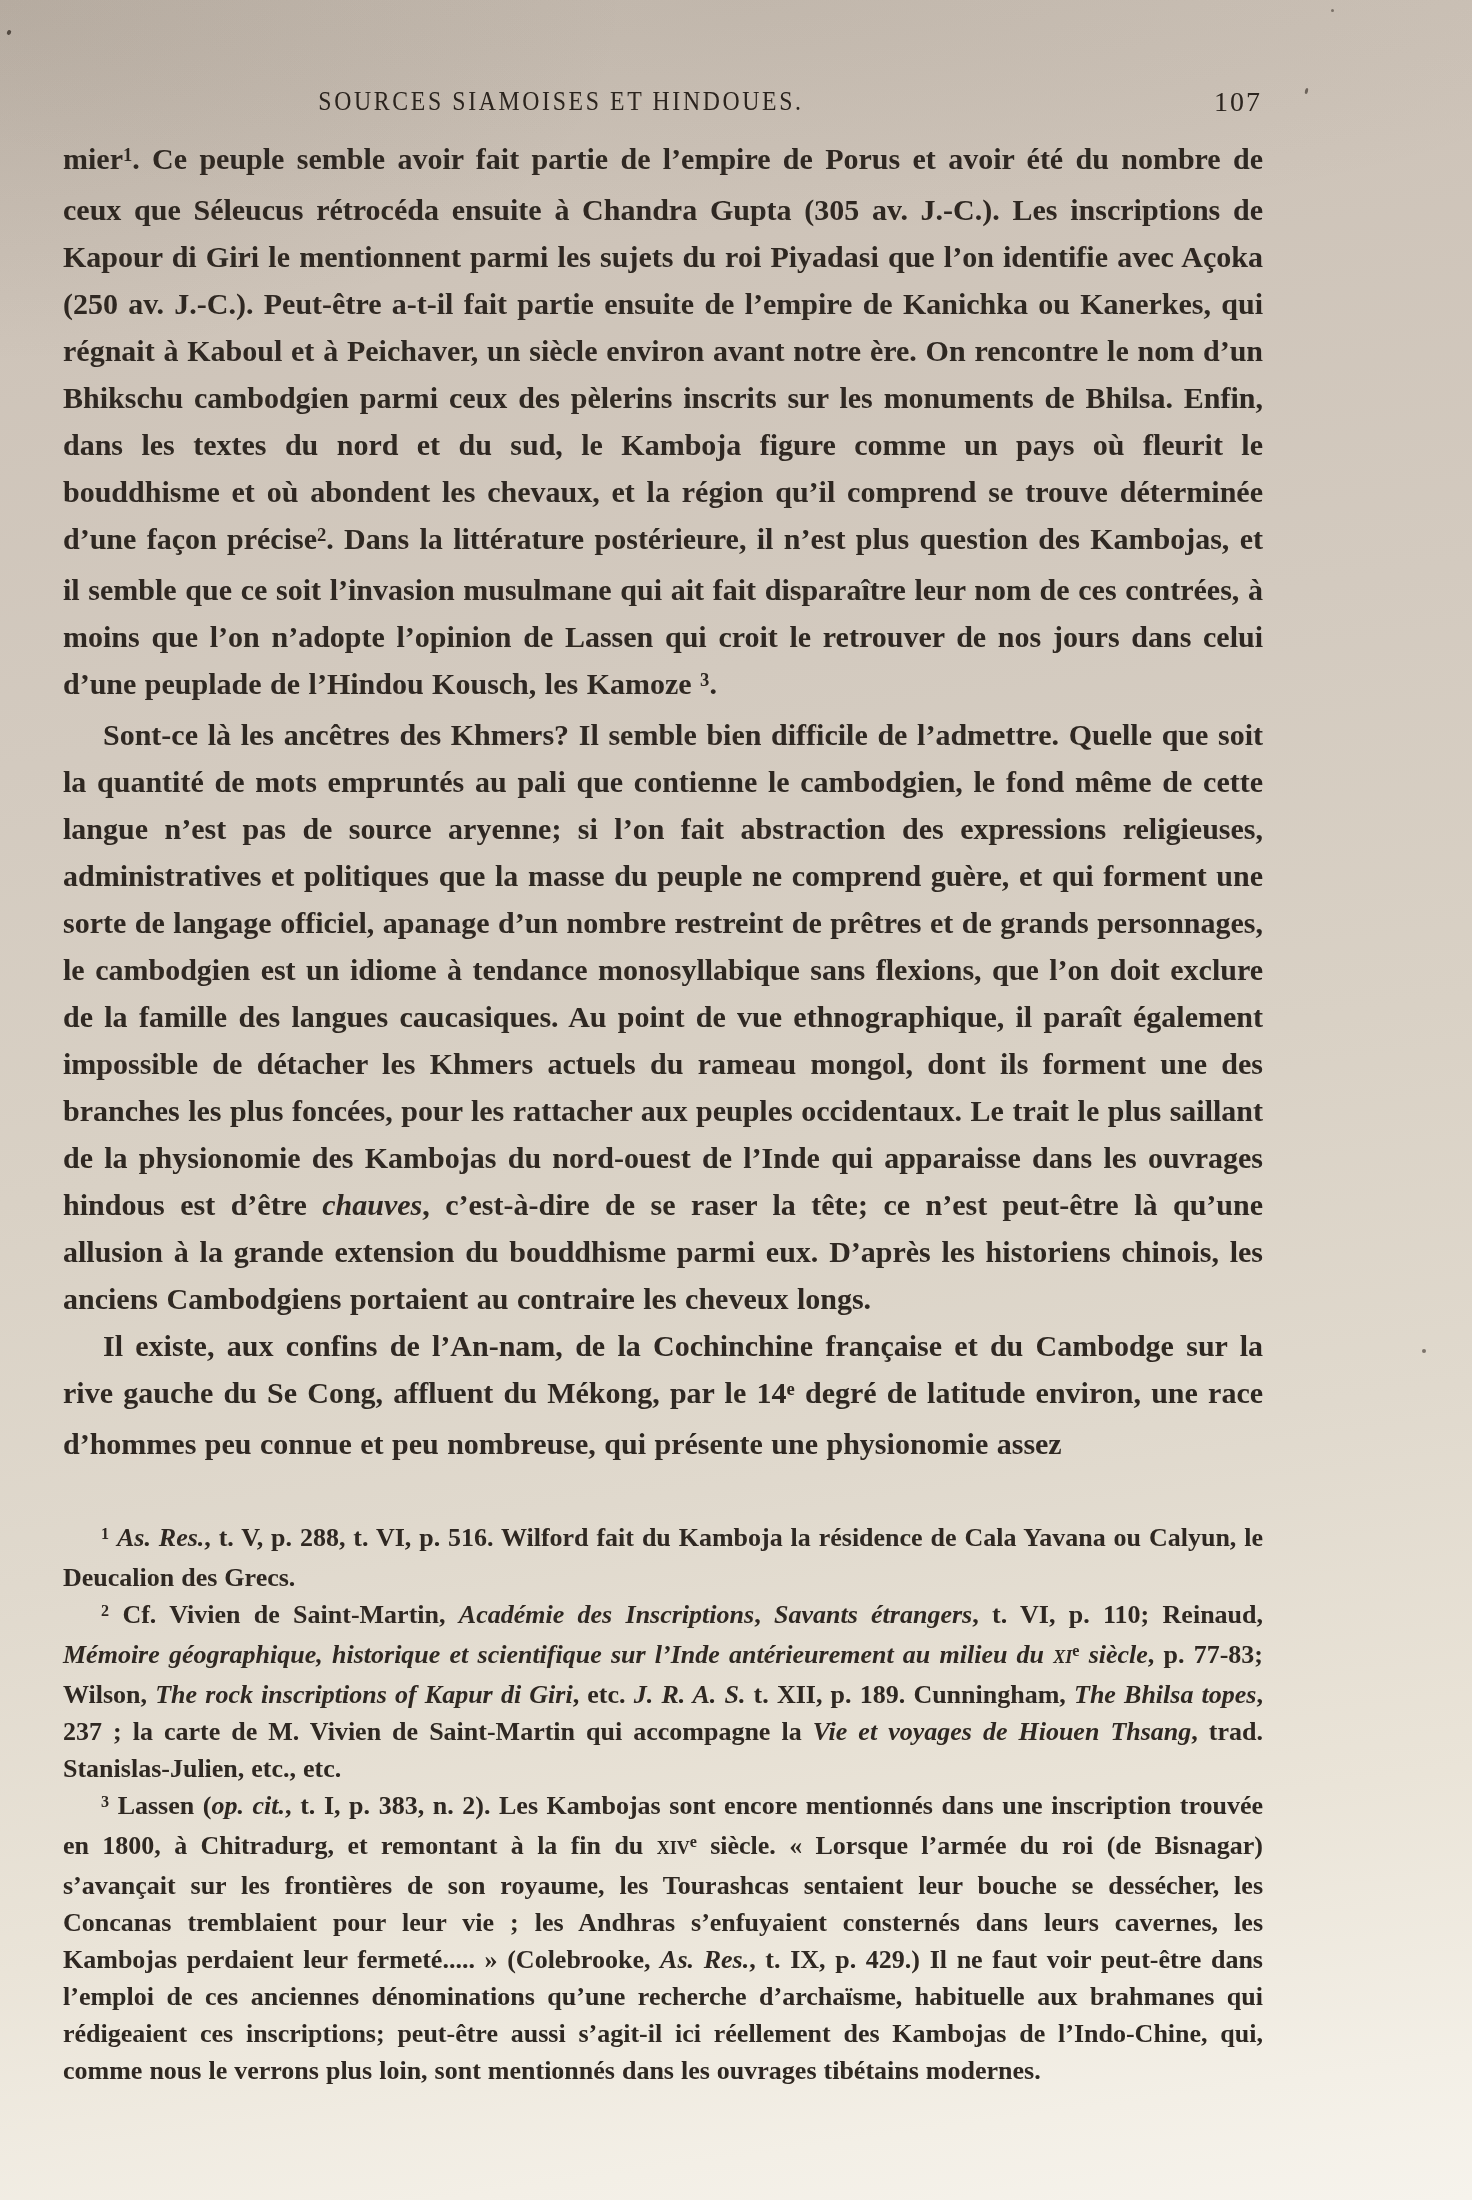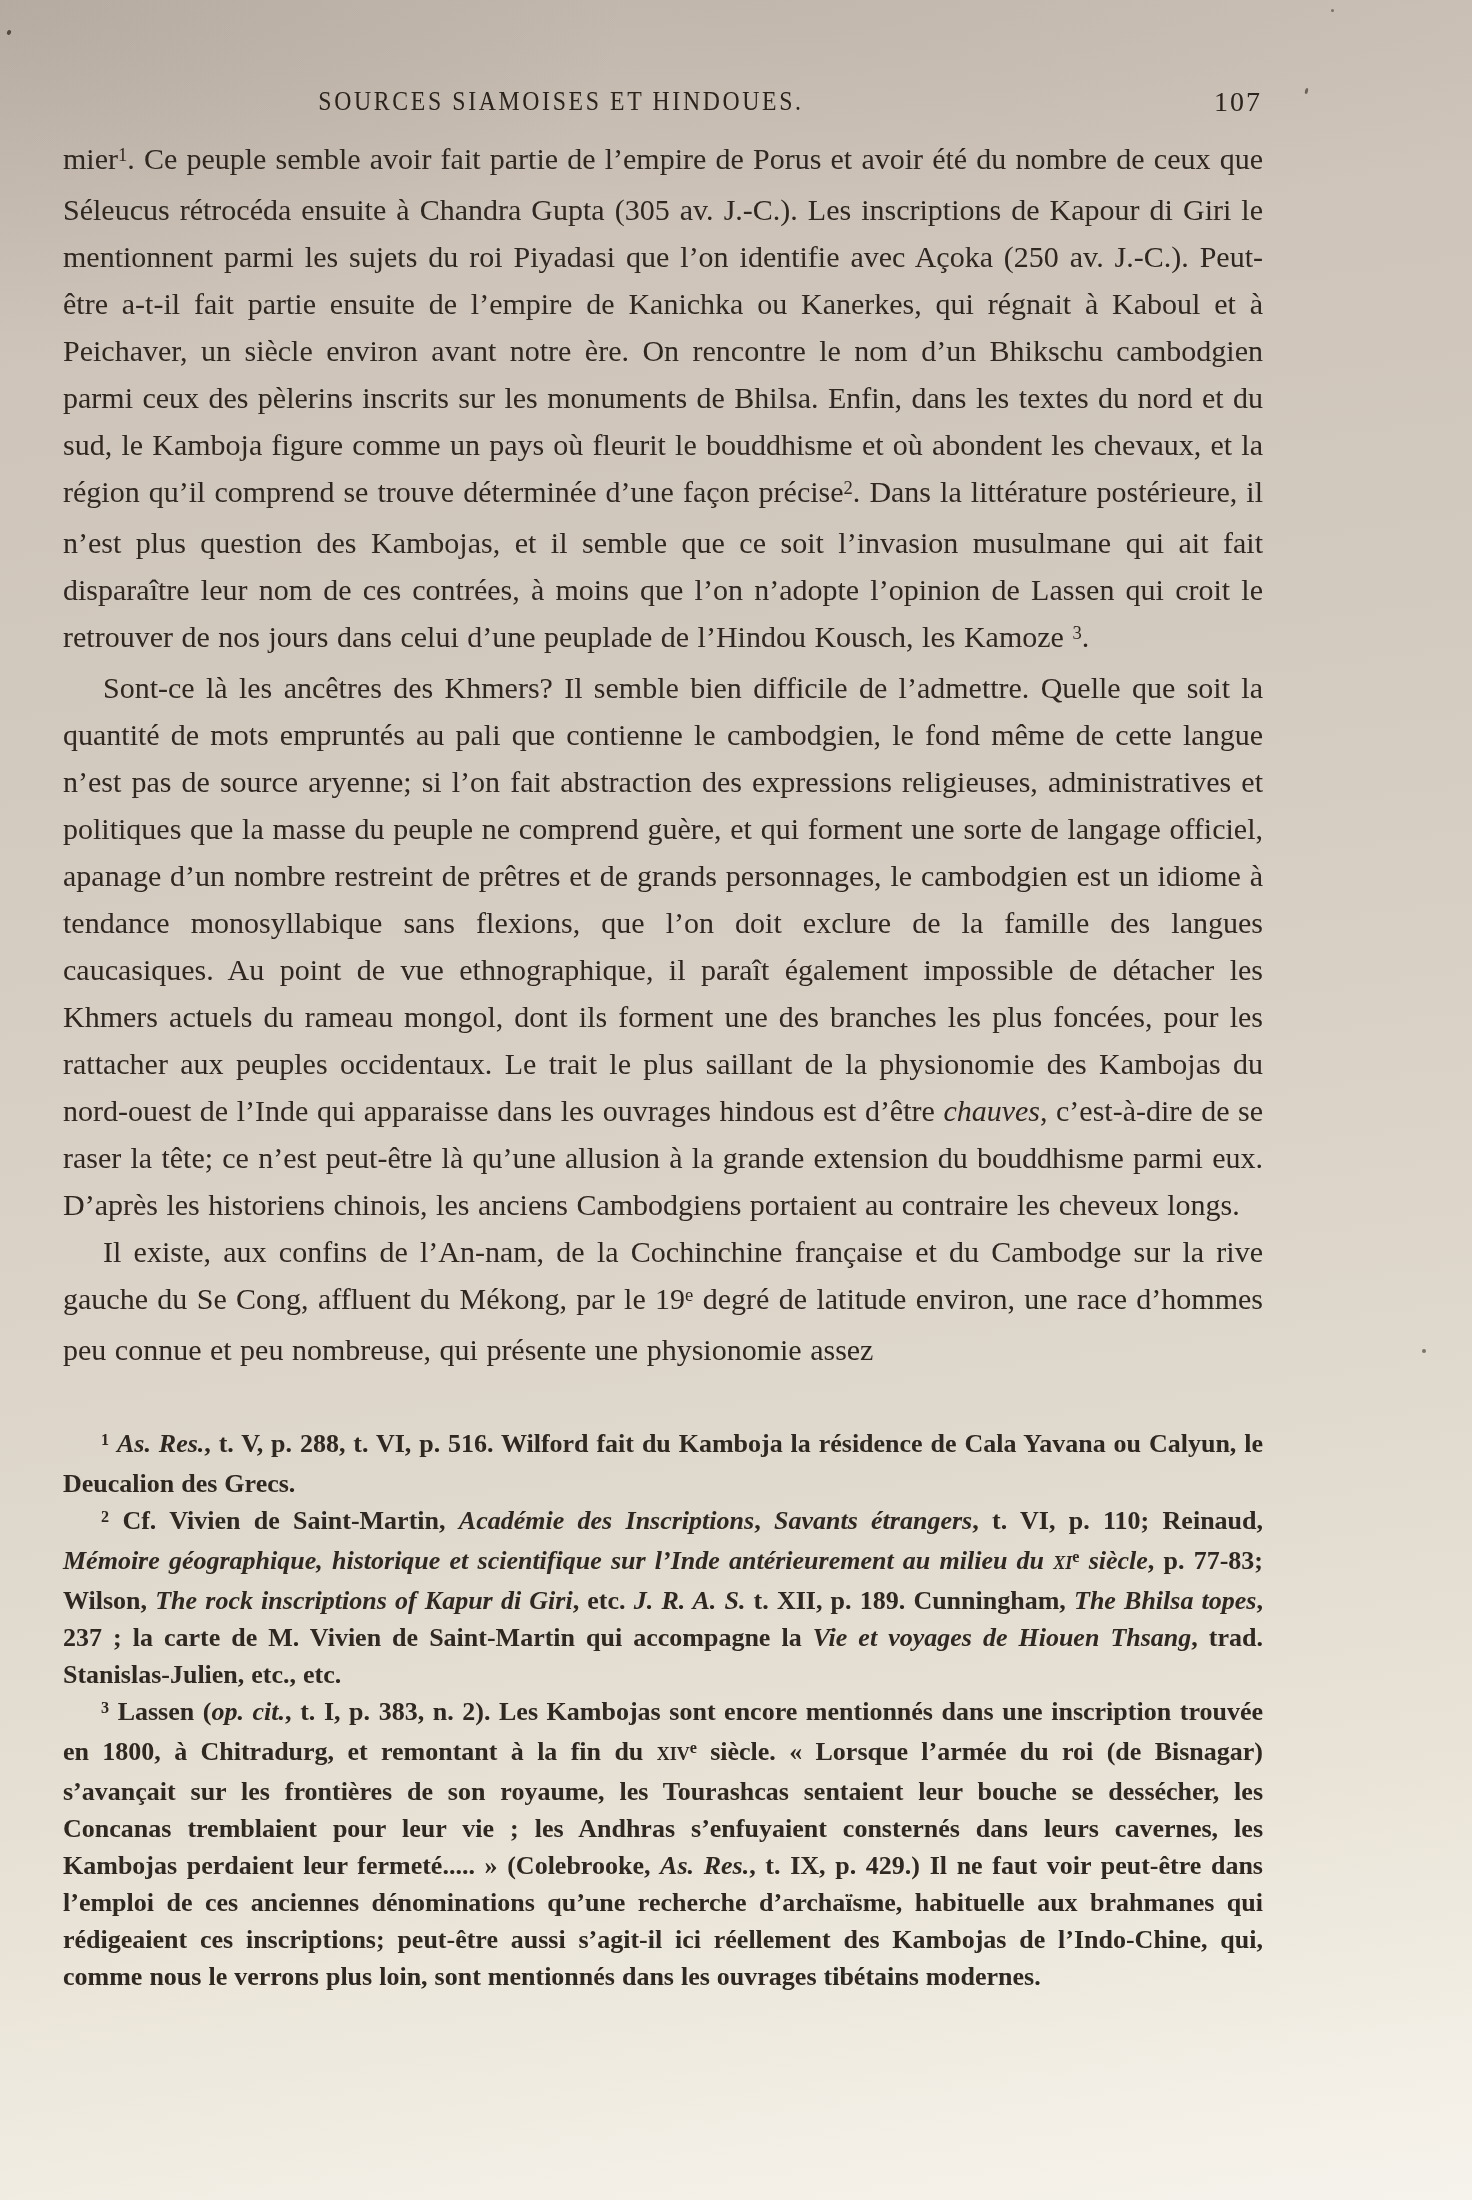--- a/index.html
+++ b/index.html
@@ -42,20 +42,21 @@
   .page-number{
     position:absolute;right:1px;top:1px;
     font-size:28px;letter-spacing:2px;
     color:#2b241e;
   }
   .body-text{
     margin-top:14px;
     font-size:30px;line-height:47px;
     text-align:justify;
     word-spacing:1px;
+    font-weight:bold;
   }
   .para{margin:0;}
   .para.indent{text-indent:40px;}
   .footnotes{
     margin-top:52px;
     font-size:26px;line-height:37px;
     text-align:justify;
     word-spacing:0.5px;
     font-weight:bold;
   }
@@ -81,21 +82,21 @@
   <div class="content">
 
     <div class="running-head">
       <span class="head-title">SOURCES SIAMOISES ET HINDOUES.</span>
       <span class="page-number">107</span>
     </div>
 
     <div class="body-text">
       <p class="para"><span>mier</span><span class="seg-sup">1</span><span>. Ce peuple semble avoir fait partie de l’empire de Porus et avoir été du nombre de ceux que Séleucus rétrocéda ensuite à Chandra Gupta (305 av. J.-C.). Les inscriptions de Kapour di Giri le mentionnent parmi les sujets du roi Piyadasi que l’on identifie avec Açoka (250 av. J.-C.). Peut-être a-t-il fait partie ensuite de l’empire de Kanichka ou Kanerkes, qui régnait à Kaboul et à Peichaver, un siècle environ avant notre ère. On rencontre le nom d’un Bhikschu cambodgien parmi ceux des pèlerins inscrits sur les monuments de Bhilsa. Enfin, dans les textes du nord et du sud, le Kamboja figure comme un pays où fleurit le bouddhisme et où abondent les chevaux, et la région qu’il comprend se trouve déterminée d’une façon précise</span><span class="seg-sup">2</span><span>. Dans la littérature postérieure, il n’est plus question des Kambojas, et il semble que ce soit l’invasion musulmane qui ait fait disparaître leur nom de ces contrées, à moins que l’on n’adopte l’opinion de Lassen qui croit le retrouver de nos jours dans celui d’une peuplade de l’Hindou Kousch, les Kamoze </span><span class="seg-sup">3</span><span>.</span></p>
       <p class="para indent"><span>Sont-ce là les ancêtres des Khmers? Il semble bien difficile de l’admettre. Quelle que soit la quantité de mots empruntés au pali que contienne le cambodgien, le fond même de cette langue n’est pas de source aryenne; si l’on fait abstraction des expressions religieuses, administratives et politiques que la masse du peuple ne comprend guère, et qui forment une sorte de langage officiel, apanage d’un nombre restreint de prêtres et de grands personnages, le cambodgien est un idiome à tendance monosyllabique sans flexions, que l’on doit exclure de la famille des langues caucasiques. Au point de vue ethnographique, il paraît également impossible de détacher les Khmers actuels du rameau mongol, dont ils forment une des branches les plus foncées, pour les rattacher aux peuples occidentaux. Le trait le plus saillant de la physionomie des Kambojas du nord-ouest de l’Inde qui apparaisse dans les ouvrages hindous est d’être </span><span class="seg-i">chauves</span><span>, c’est-à-dire de se raser la tête; ce n’est peut-être là qu’une allusion à la grande extension du bouddhisme parmi eux.  D’après les historiens chinois, les anciens Cambodgiens portaient au contraire les cheveux longs.</span></p>
-      <p class="para indent"><span>Il existe, aux confins de l’An-nam, de la Cochinchine française et du Cambodge sur la rive gauche du Se Cong,  affluent du Mékong, par le 19</span><span class="seg-sup">e</span><span> degré de latitude environ, une race d’hommes peu connue et peu nombreuse, qui présente une  physionomie assez</span></p>
+      <p class="para indent"><span>Il existe, aux confins de l’An-nam, de la Cochinchine française et du Cambodge sur la rive gauche du Se Cong,  affluent du Mékong, par le 14</span><span class="seg-sup">e</span><span> degré de latitude environ, une race d’hommes peu connue et peu nombreuse, qui présente une  physionomie assez</span></p>
     </div>
 
     <div class="footnotes">
       <p class="footnote"><span class="seg-sup">1</span><span> </span><span class="seg-i">As. Res.</span><span>, t. V, p. 288, t. VI, p. 516. Wilford fait du Kamboja la résidence de Cala Yavana ou Calyun, le Deucalion des Grecs.</span></p>
       <p class="footnote"><span class="seg-sup">2</span><span> Cf. Vivien de Saint-Martin, </span><span class="seg-i">Académie des Inscriptions</span><span>, </span><span class="seg-i">Savants étrangers</span><span>, t. VI, p. 110; Reinaud, </span><span class="seg-i">Mémoire géographique, historique et scientifique sur l’Inde antérieurement au milieu du </span><span class="seg-i seg-sc">xi</span><span class="seg-sup">e</span><span class="seg-i"> siècle</span><span>, p. 77-83; Wilson, </span><span class="seg-i">The rock inscriptions of Kapur di Giri</span><span>, etc. </span><span class="seg-i">J. R. A. S.</span><span> t. XII, p. 189. Cunningham, </span><span class="seg-i">The Bhilsa topes</span><span>, 237 ; la carte de M. Vivien de Saint-Martin qui accompagne la </span><span class="seg-i">Vie et voyages de Hiouen Thsang</span><span>, trad. Stanislas-Julien, etc., etc.</span></p>
       <p class="footnote"><span class="seg-sup">3</span><span> Lassen (</span><span class="seg-i">op. cit.</span><span>, t. I, p. 383, n. 2). Les Kambojas sont encore mentionnés dans une inscription trouvée en 1800, à Chitradurg, et remontant à la fin du </span><span class="seg-sc">xiv</span><span class="seg-sup">e</span><span> siècle. « Lorsque l’armée du roi (de Bisnagar) s’avançait sur les frontières de son royaume, les Tourashcas sentaient leur bouche se dessécher, les Concanas tremblaient pour leur vie ; les Andhras s’enfuyaient consternés dans leurs cavernes, les Kambojas perdaient leur fermeté..... » (Colebrooke, </span><span class="seg-i">As. Res.</span><span>, t. IX, p. 429.) Il ne faut voir peut-être dans l’emploi de ces anciennes dénominations qu’une recherche d’archaïsme, habituelle aux brahmanes qui rédigeaient ces inscriptions; peut-être aussi s’agit-il ici réellement des Kambojas de l’Indo-Chine, qui, comme nous le verrons plus loin, sont mentionnés dans les ouvrages tibétains modernes.</span></p>
     </div>
 
   </div>
 

